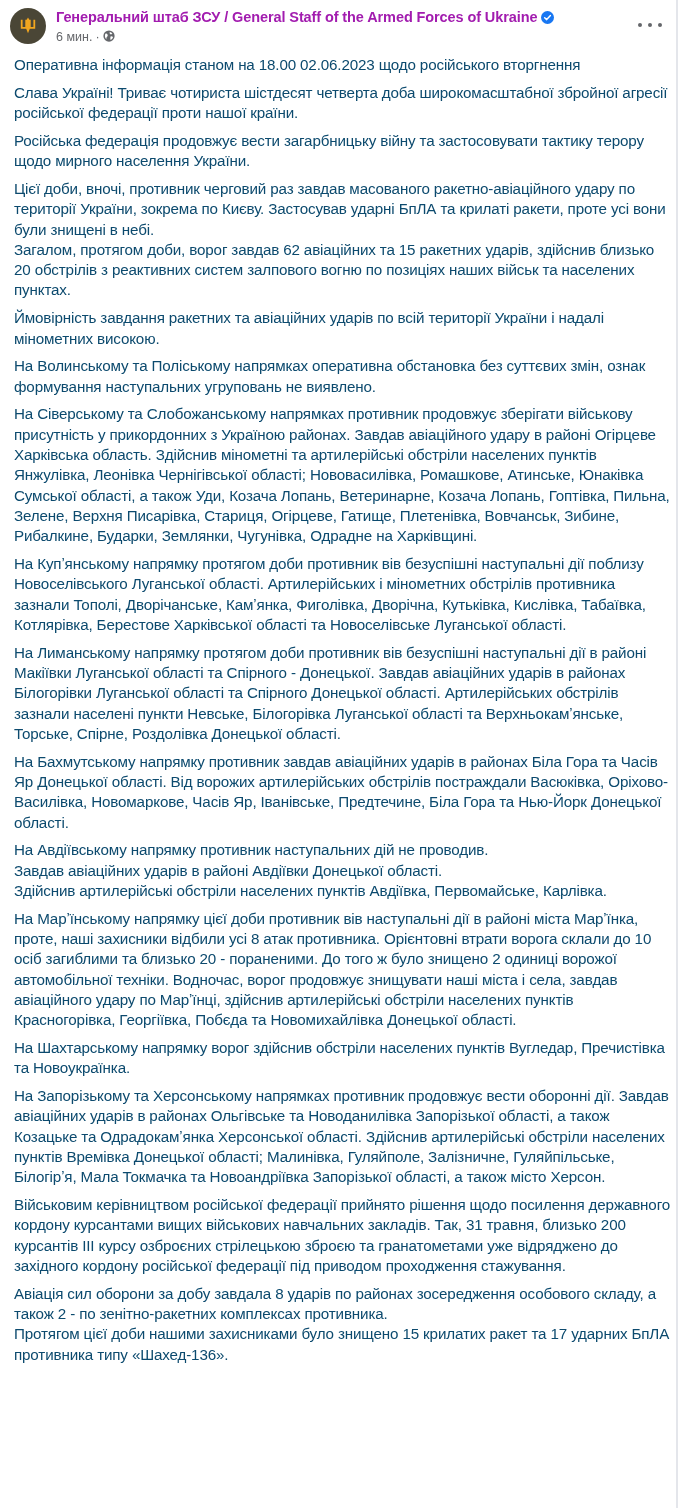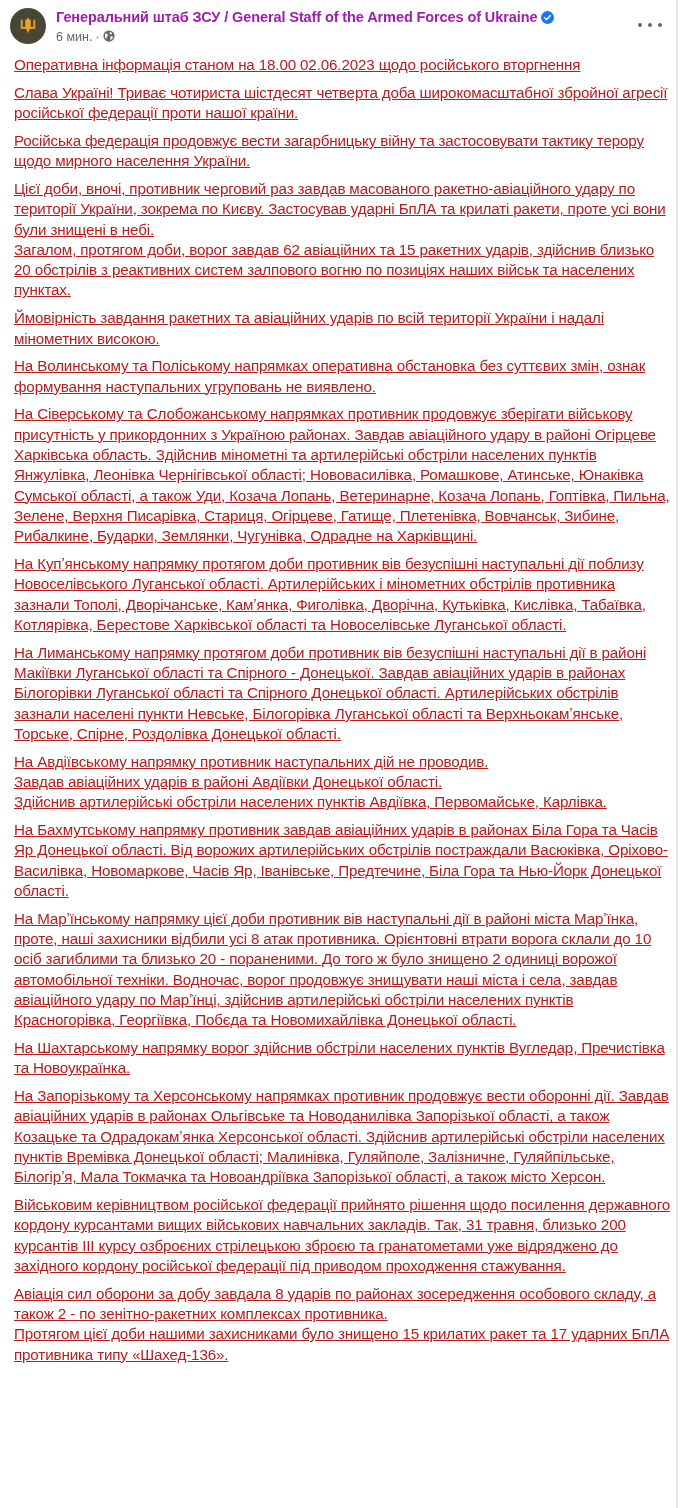--- a/index.html
+++ b/index.html
@@ -66,23 +66,22 @@
   }
   .more-btn span {
     width: 4px; height: 4px; border-radius: 50%; background: #65676b; display: block;
   }
   .content {
     position: absolute;
     left: 14px; top: 55px;
     width: 660px;
     font-size: 15.2px;
     line-height: 20.3px;
-    color: #b91c1c;
+    color: #0c4a6e;
     letter-spacing: -0.15px;
-    text-decoration: underline;
   }
   .content p {
     margin: 0 0 7.5px 0;
     white-space: pre-line;
   }
 </style>
 </head>
 <body>
 
 <div class="post">
@@ -120,24 +119,24 @@
     <p>Оперативна інформація станом на 18.00 02.06.2023 щодо російського вторгнення</p>
     <p>Слава Україні! Триває чотириста шістдесят четверта доба широкомасштабної збройної агресії російської федерації проти нашої країни.</p>
     <p>Російська федерація продовжує вести загарбницьку війну та застосовувати тактику терору щодо мирного населення України.</p>
     <p>Цієї доби, вночі, противник черговий раз завдав масованого ракетно-авіаційного удару по території України, зокрема по Києву. Застосував ударні БпЛА та крилаті ракети, проте усі вони були знищені в небі.
 Загалом, протягом доби, ворог завдав 62 авіаційних та 15 ракетних ударів, здійснив близько 20 обстрілів з реактивних систем залпового вогню по позиціях наших військ та населених пунктах.</p>
     <p>Ймовірність завдання ракетних та авіаційних ударів по всій території України і надалі мінометних високою.</p>
     <p>На Волинському та Поліському напрямках оперативна обстановка без суттєвих змін, ознак формування наступальних угруповань не виявлено.</p>
     <p>На Сіверському та Слобожанському напрямках противник продовжує зберігати військову присутність у прикордонних з Україною районах. Завдав авіаційного удару в районі Огірцеве Харківська область. Здійснив мінометні та артилерійські обстріли населених пунктів Янжулівка, Леонівка Чернігівської області; Нововасилівка, Ромашкове, Атинське, Юнаківка Сумської області, а також Уди, Козача Лопань,  Ветеринарне, Козача Лопань, Гоптівка, Пильна, Зелене, Верхня Писарівка, Стариця, Огірцеве, Гатище, Плетенівка, Вовчанськ, Зибине, Рибалкине, Бударки, Землянки, Чугунівка, Одрадне на Харківщині.</p>
     <p>На Купʼянському напрямку протягом доби противник вів безуспішні наступальні дії поблизу Новоселівського Луганської області. Артилерійських і мінометних обстрілів противника зазнали Тополі, Дворічанське, Камʼянка, Фиголівка, Дворічна, Кутьківка,  Кислівка, Табаївка, Котлярівка, Берестове Харківської області та Новоселівське Луганської області.</p>
     <p>На Лиманському напрямку протягом доби противник вів безуспішні наступальні дії в районі Макіївки Луганської області та Спірного - Донецької. Завдав авіаційних ударів в районах Білогорівки Луганської області та Спірного Донецької області. Артилерійських обстрілів зазнали населені пункти Невське, Білогорівка Луганської області та Верхньокамʼянське, Торське, Спірне, Роздолівка Донецької області.</p>
+    <p>На Бахмутському напрямку противник завдав авіаційних ударів в районах Біла Гора та Часів Яр Донецької області. Від ворожих артилерійських обстрілів постраждали Васюківка, Оріхово-Василівка, Новомаркове, Часів Яр, Іванівське, Предтечине, Біла Гора та Нью-Йорк Донецької області.</p>
     <p>На Авдіївському напрямку противник наступальних дій не проводив.
 Завдав авіаційних ударів в районі Авдіївки Донецької області.
 Здійснив артилерійські обстріли населених пунктів Авдіївка, Первомайське, Карлівка.</p>
-    <p>На Бахмутському напрямку противник завдав авіаційних ударів в районах Біла Гора та Часів Яр Донецької області. Від ворожих артилерійських обстрілів постраждали Васюківка, Оріхово-Василівка, Новомаркове, Часів Яр, Іванівське, Предтечине, Біла Гора та Нью-Йорк Донецької області.</p>
     <p>На Марʼїнському напрямку цієї доби противник вів наступальні дії в районі міста Марʼїнка, проте, наші захисники відбили усі 8 атак противника. Орієнтовні втрати ворога склали до 10 осіб загиблими та близько 20 - пораненими. До того ж було знищено 2 одиниці ворожої автомобільної техніки. Водночас, ворог продовжує знищувати наші міста і села, завдав авіаційного удару по Марʼїнці, здійснив артилерійські обстріли населених пунктів Красногорівка, Георгіївка, Побєда та Новомихайлівка Донецької області.</p>
     <p>На Шахтарському напрямку ворог здійснив обстріли населених пунктів Вугледар, Пречистівка та Новоукраїнка.</p>
     <p>На Запорізькому та Херсонському напрямках противник продовжує вести оборонні дії. Завдав авіаційних ударів в районах Ольгівське та Новоданилівка Запорізької області, а також Козацьке та Одрадокамʼянка Херсонської області. Здійснив артилерійські обстріли населених пунктів Времівка Донецької області; Малинівка, Гуляйполе, Залізничне, Гуляйпільське, Білогірʼя, Мала Токмачка та Новоандріївка Запорізької області, а також місто Херсон.</p>
     <p>Військовим керівництвом російської федерації прийнято рішення щодо посилення державного кордону курсантами вищих військових навчальних закладів. Так, 31 травня, близько 200 курсантів ІІІ курсу озброєних стрілецькою зброєю та гранатометами уже відряджено до західного кордону російської федерації під приводом проходження стажування.</p>
     <p>Авіація сил оборони за добу завдала 8 ударів по районах зосередження особового складу, а також 2 - по зенітно-ракетних комплексах противника.
 Протягом цієї доби нашими захисниками було знищено 15 крилатих ракет та 17 ударних БпЛА противника типу «Шахед-136».</p>
   </div>
 </div>
 
 </body></html>

